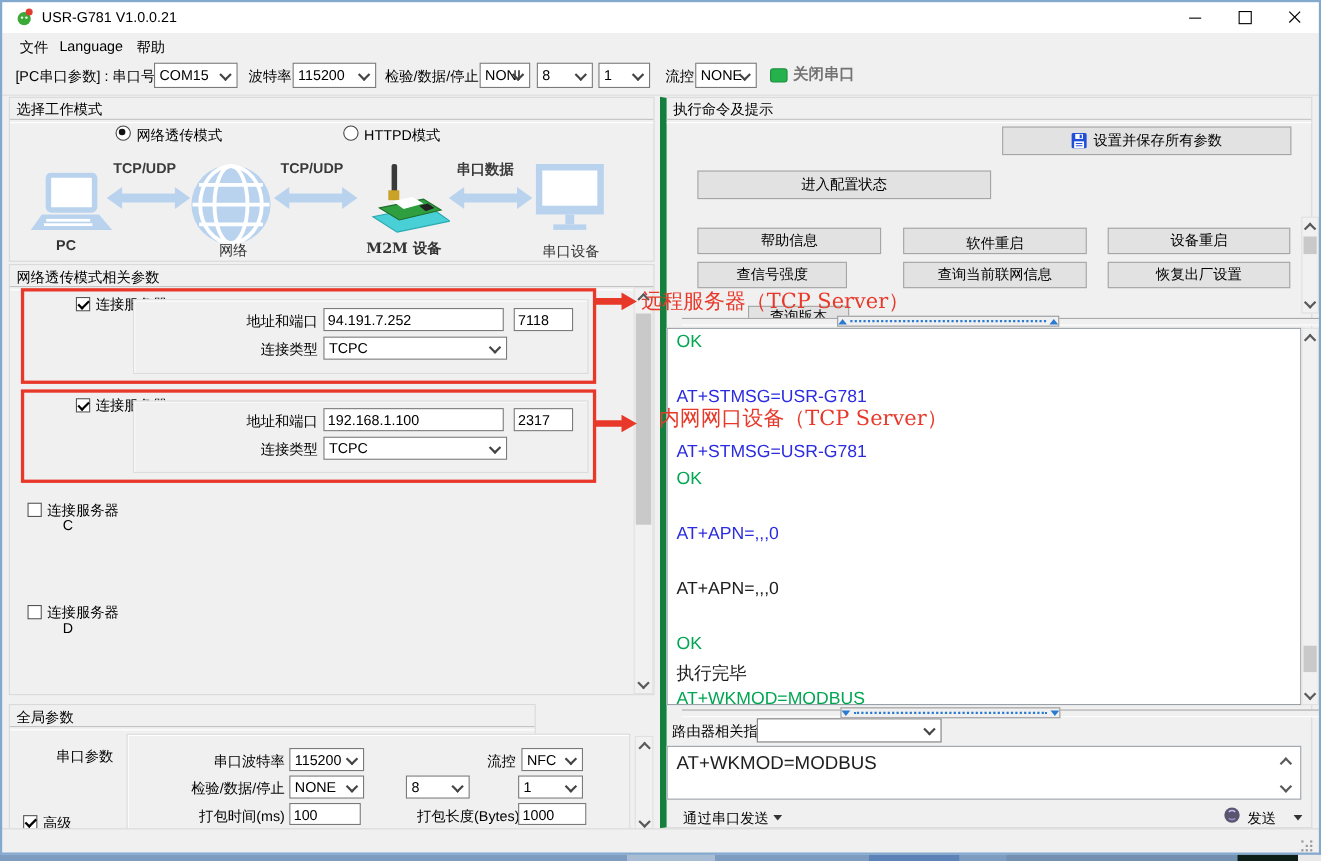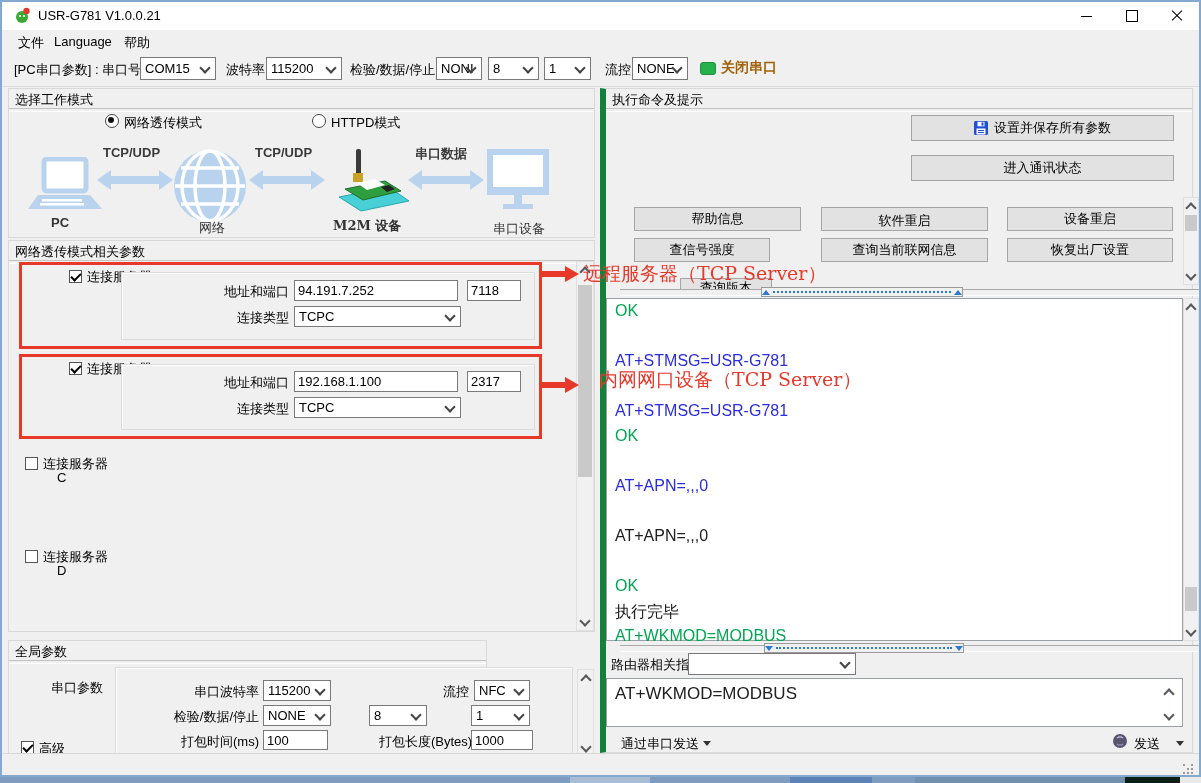--- a/index.html
+++ b/index.html
@@ -111,21 +111,21 @@
     <div class="combo" style="left:542px;top:4px;width:47px;height:23px;">
       <span>1</span>
         <i class="cv"></i>
     </div>
     <span class="lbl" style="left:603px;top:8px;">流控</span>
     <div class="combo" style="left:630px;top:4px;width:56px;height:23px;">
       <span>NONE</span>
         <i class="cv"></i>
     </div>
     <div class="abs" style="left:698px;top:9px;width:14px;height:11px;background:#25b14b;border:1px solid #1d8f3c;border-radius:3px;"></div>
-    <span class="lbl" style="left:719px;top:6px;font-size:14px;font-weight:bold;color:#a16207;">关闭串口</span>
+    <span class="lbl" style="left:719px;top:6px;font-size:14px;font-weight:bold;color:#737373;">关闭串口</span>
   </div>
 
   <div class="panel" style="left:8px;top:88px;width:587px;height:150px;">
     <span class="ptitle">选择工作模式</span>
     <div class="pline" style="top:19px;"></div>
     <div class="radio sel" style="left:96px;top:25px;"></div>
     <span class="lbl" style="left:115px;top:25px;">网络透传模式</span>
     <div class="radio" style="left:303px;top:25px;"></div>
     <span class="lbl" style="left:322px;top:25px;">HTTPD模式</span>
 
@@ -293,22 +293,22 @@
       <svg width="14" height="14" viewBox="0 0 14 14">
         <rect x="0" y="0" width="14" height="14" rx="1.5" fill="#1f4fd8"></rect>
         <rect x="3.5" y="0.8" width="7" height="4.5" fill="#fff"></rect>
         <rect x="7.5" y="1.4" width="2" height="3.2" fill="#1f4fd8"></rect>
         <rect x="2.5" y="7.5" width="9" height="6" fill="#fff"></rect>
         <line x1="4" y1="9.5" x2="10" y2="9.5" stroke="#1f4fd8"></line>
           <line x1="4" y1="11.5" x2="10" y2="11.5" stroke="#1f4fd8"></line>
       </svg>
       <span>设置并保存所有参数</span>
     </div>
-    <div class="btn" style="left:305px;top:66px;width:263px;height:26px;">
-        <span>进入通讯状态</span>
+    <div class="btn" style="left:28px;top:66px;width:267px;height:26px;">
+        <span>进入配置状态</span>
       </div>
 
     <div class="btn" style="left:28px;top:118px;width:167px;height:24px;">
         <span>帮助信息</span>
       </div>
     <div class="btn" style="left:215px;top:118px;width:167px;height:24px;align-items:flex-end;">
         <span>软件重启</span>
       </div>
     <div class="btn" style="left:401px;top:118px;width:166px;height:24px;">
         <span>设备重启</span>

